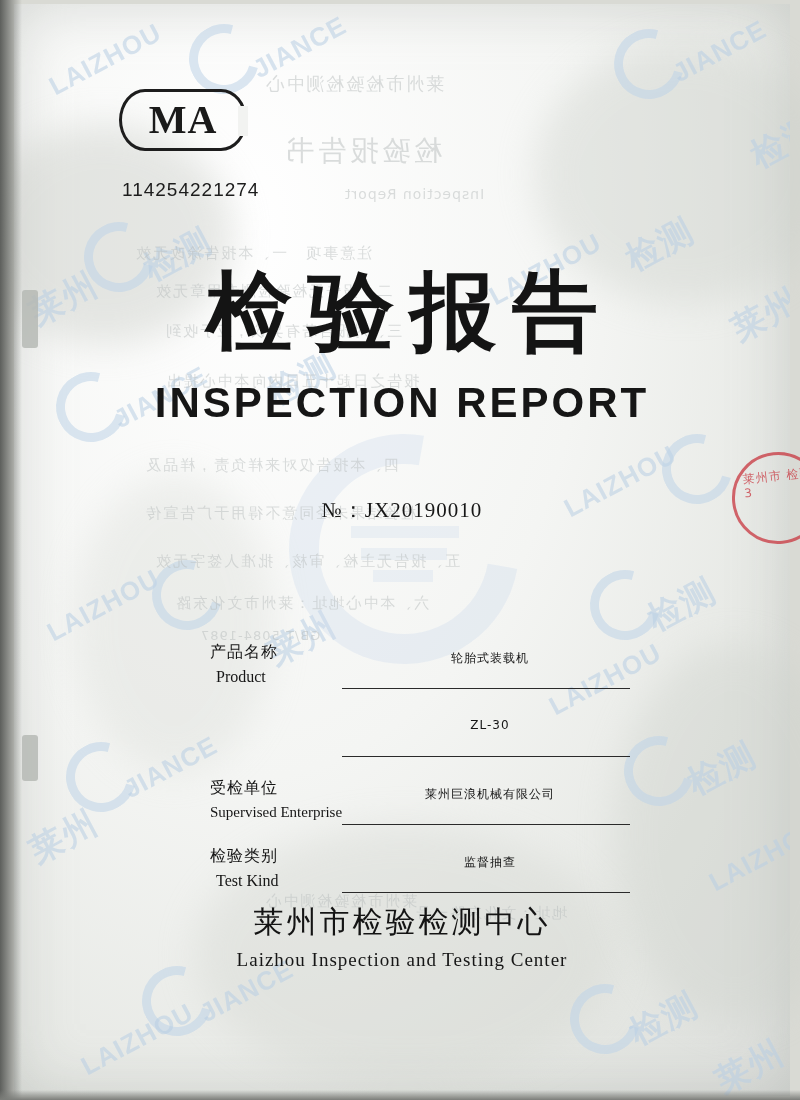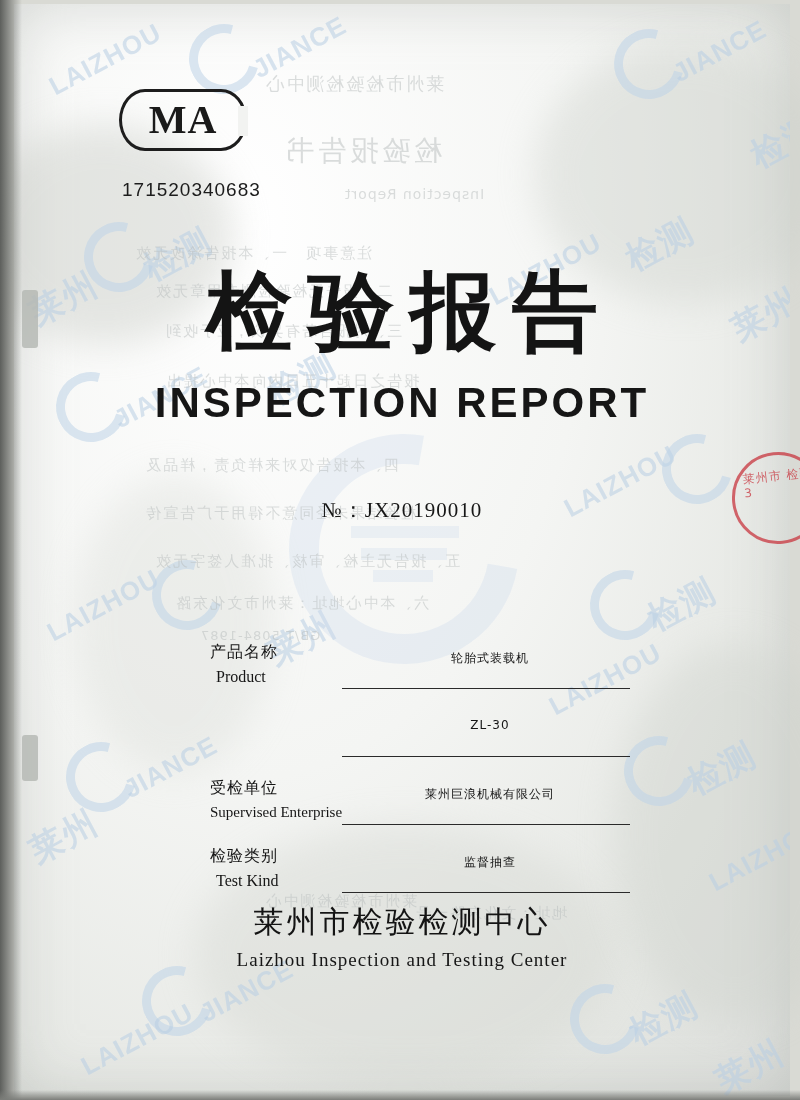--- a/index.html
+++ b/index.html
@@ -383,21 +383,21 @@
     <div class="ghost-text" style="left:160px; top:590px; font-size:15px; letter-spacing:2px;">六、本中心地址：莱州市文化东路</div>
     <div class="ghost-text" style="left:186px; top:624px; font-size:13px; letter-spacing:1px;">GB/T 5084-1987</div>
     <div class="ghost-text" style="left:250px; top:888px; font-size:15px; letter-spacing:2px;">莱州市检验检测中心</div>
     <div class="ghost-text" style="left:400px; top:900px; font-size:15px; letter-spacing:2px;">地址：文化东路一号</div>
 
     <div class="ma-box">
       <div class="ma-text">MA</div>
       <div class="ma-cut"></div>
     </div>
 
-    <div class="cert-no">171520340683</div>
+    <div class="cert-no">114254221274</div>
 
     <div class="title-cn">检验报告</div>
     <div class="title-en">INSPECTION   REPORT</div>
 
     <div class="report-no">
       <span>№：</span><span>JX20190010</span>
     </div>
 
     <div class="stamp">莱州市 检验 3</div>
 

